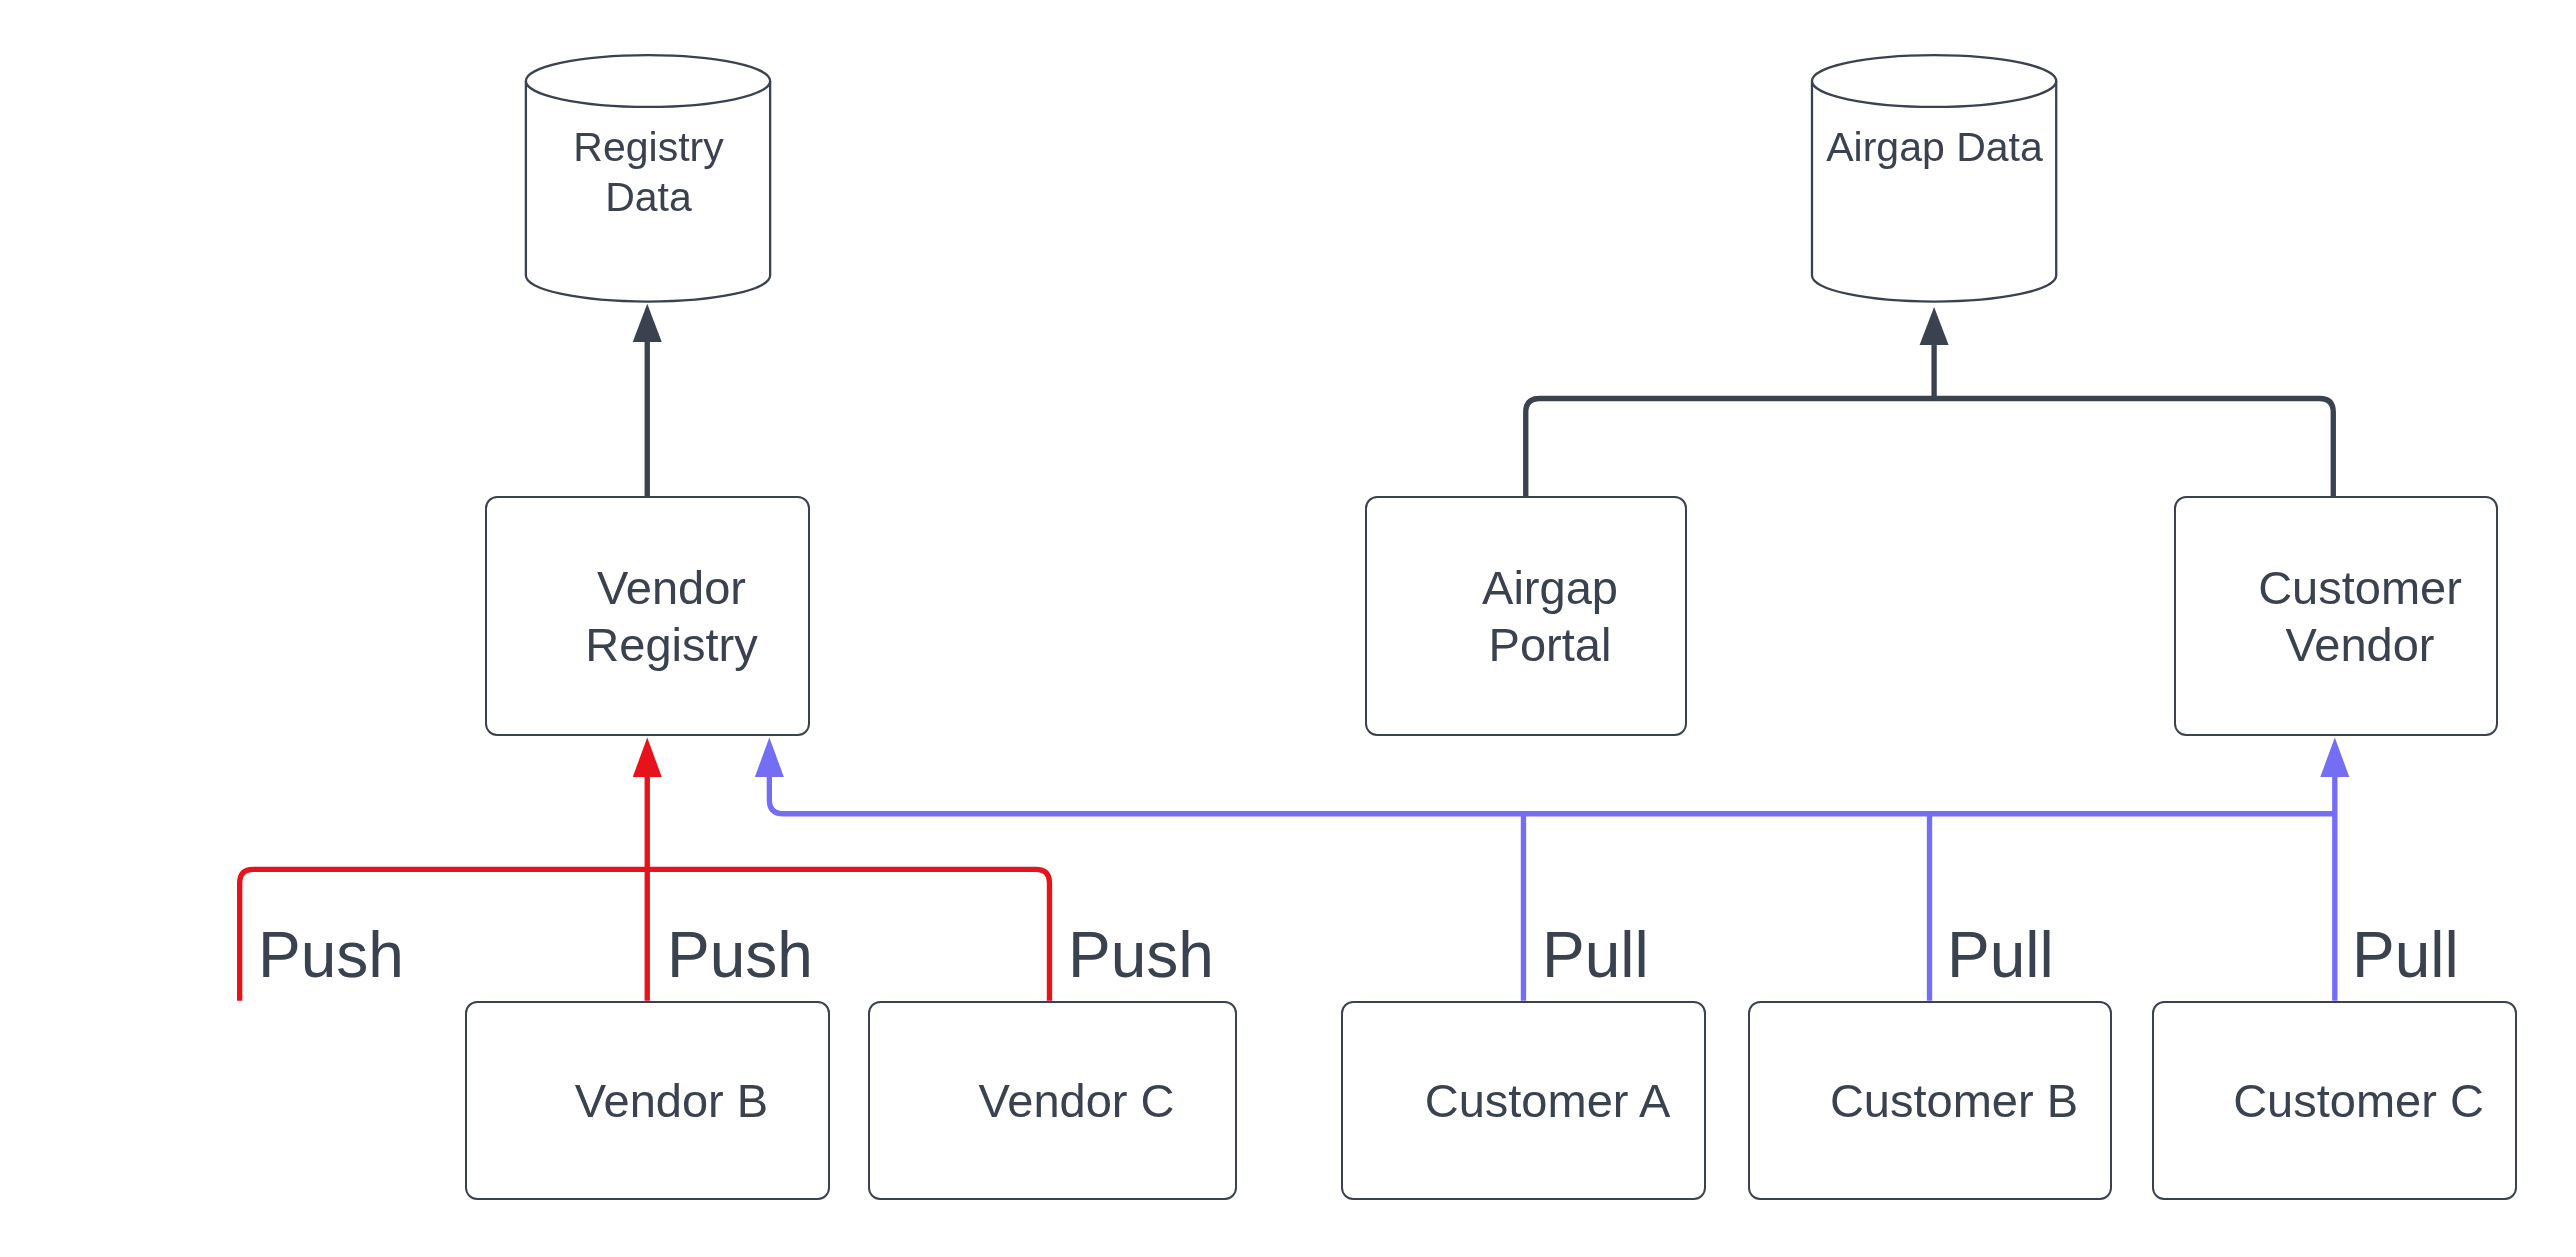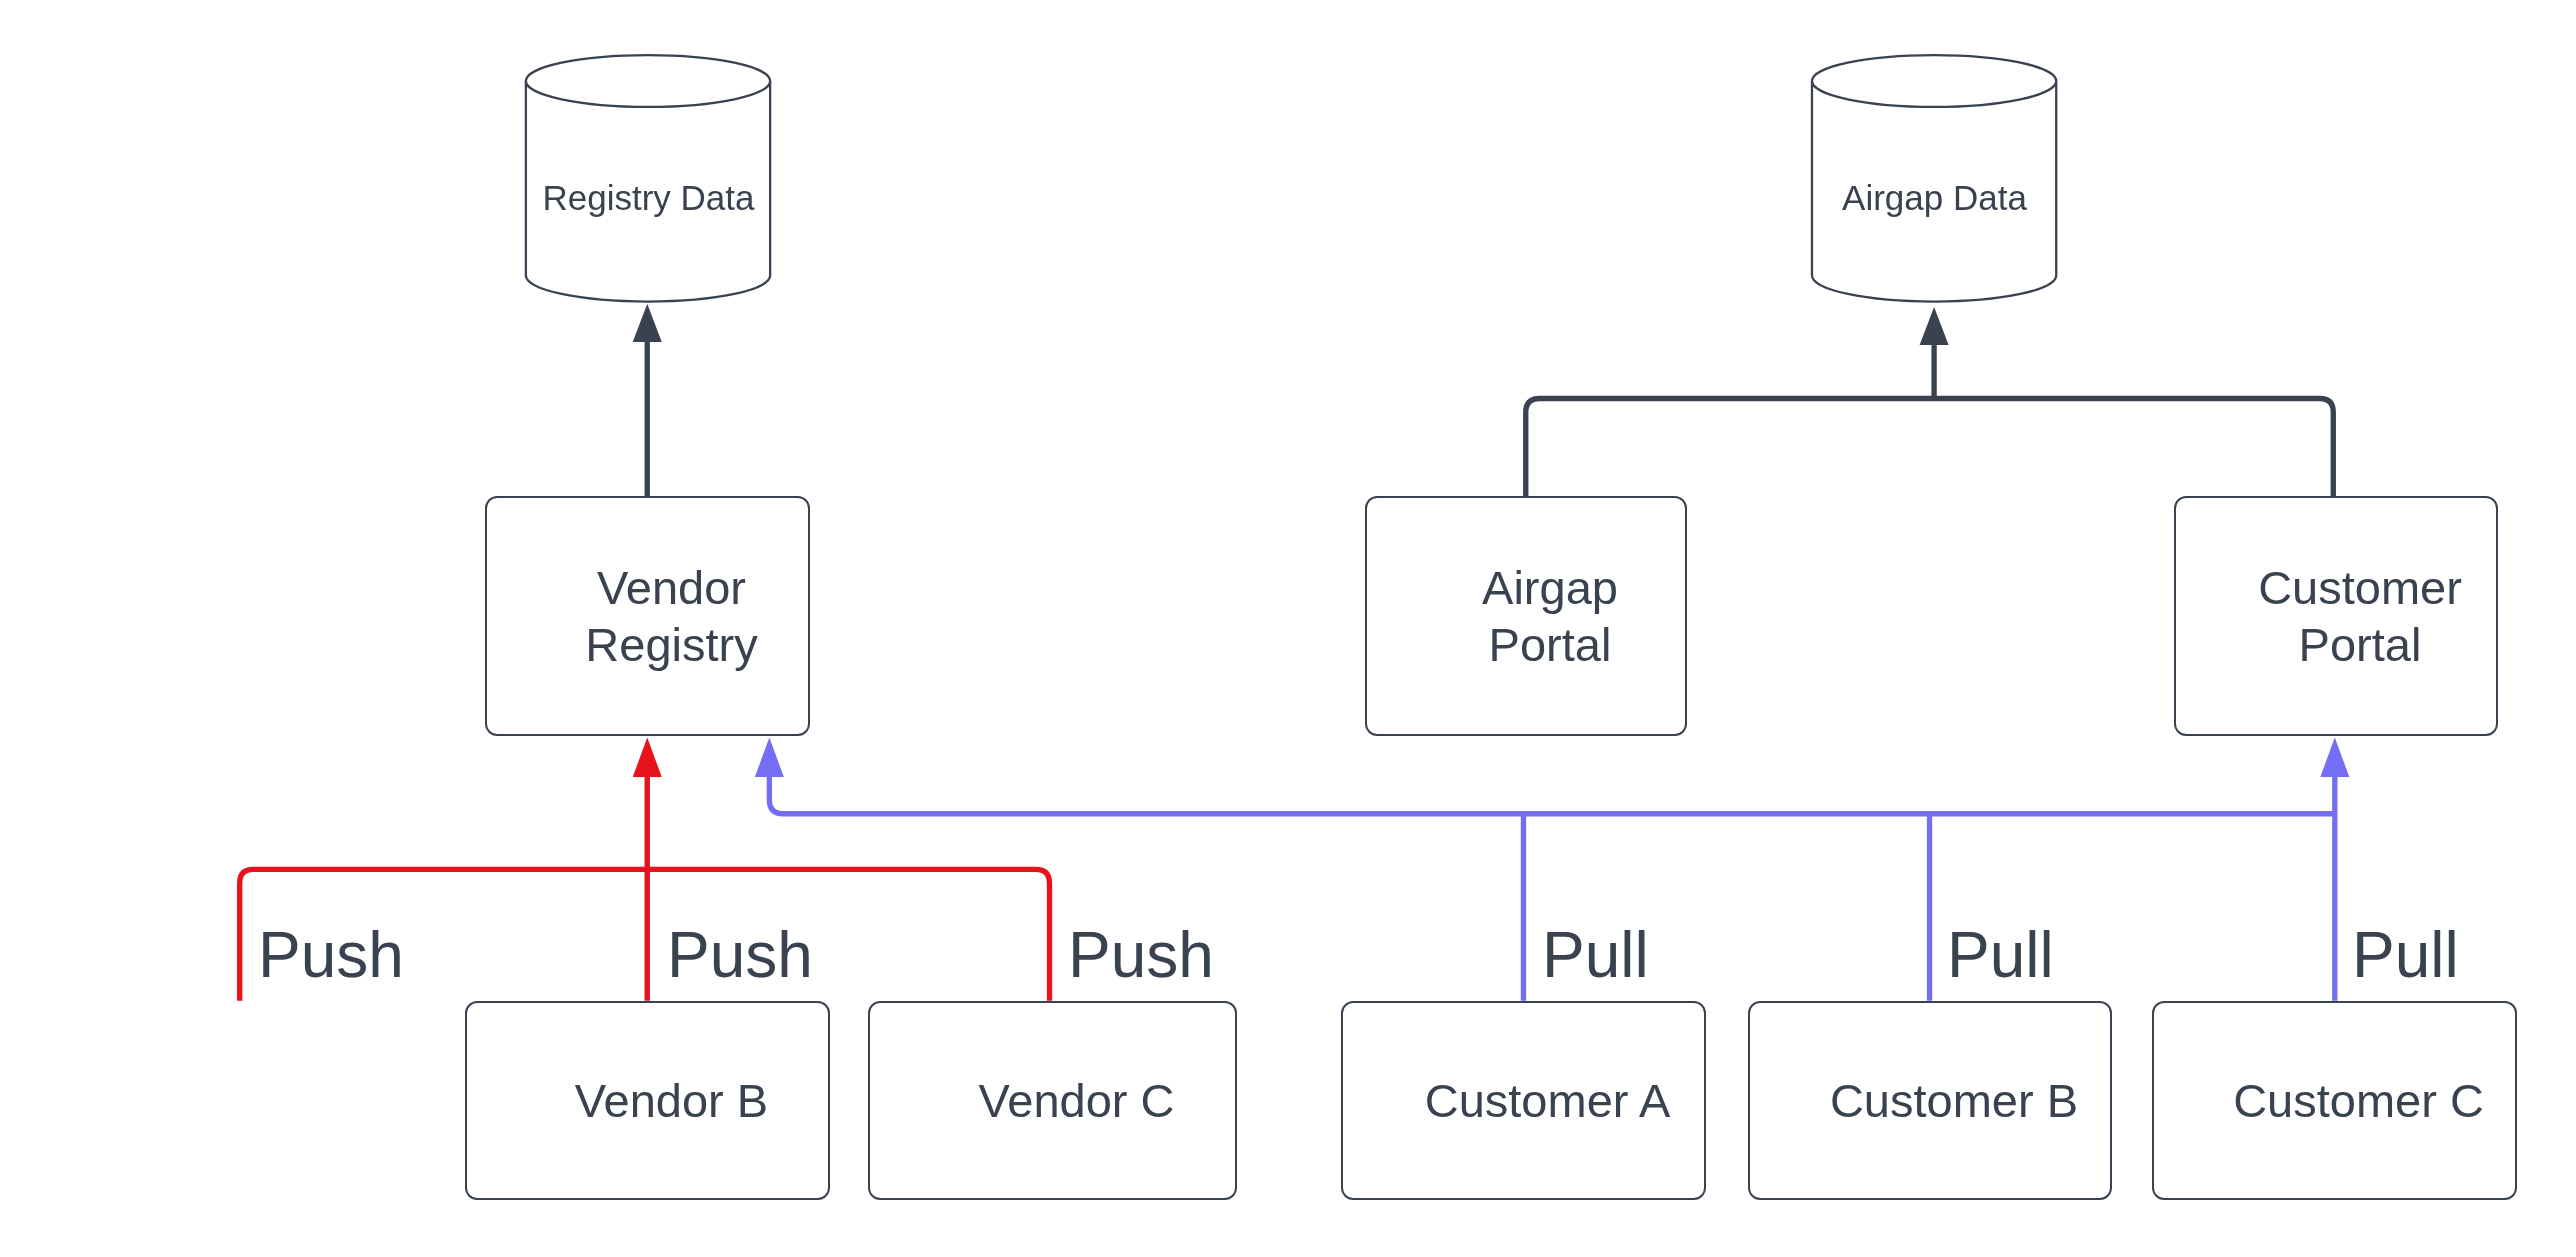--- a/index.html
+++ b/index.html
@@ -33,24 +33,24 @@
     border:2.3px solid var(--stroke-dark);
     border-radius:12.2px;
     display:flex;align-items:center;justify-content:center;
     text-align:center;
     color:var(--text);
     font-size:47px;line-height:1.22;padding-left:48px;
   }
   .node .lbl{max-width:275px;}
   .cyl-label{
     position:absolute;
-    display:flex;align-items:center;justify-content:center;
+    display:flex;justify-content:center;
     text-align:center;
     color:var(--text);
-    font-size:35px;line-height:1.22;
+    font-size:41px;line-height:1.22;
   }
   .edge-label{
     position:absolute;
     color:var(--text);
     font-size:64px;line-height:47px;
     white-space:nowrap;
   }
 </style>
 </head>
 <body>
@@ -110,21 +110,21 @@
     <span class="lbl">Airgap Data</span>
   </div>
 
   <div class="node" style="left:485px;top:496px;width:325px;height:240px">
     <span class="lbl">Vendor Registry</span>
   </div>
   <div class="node" style="left:1365px;top:496px;width:322px;height:240px">
     <span class="lbl">Airgap Portal</span>
   </div>
   <div class="node" style="left:2174px;top:496px;width:324px;height:240px">
-    <span class="lbl">Customer Portal</span>
+    <span class="lbl">Customer Vendor</span>
   </div>
 
   <div class="node" style="left:465px;top:1001px;width:365px;height:199px">
     <span class="lbl">Vendor B</span>
   </div>
   <div class="node" style="left:868px;top:1001px;width:369px;height:199px">
     <span class="lbl">Vendor C</span>
   </div>
   <div class="node" style="left:1341px;top:1001px;width:365px;height:199px">
     <span class="lbl">Customer A</span>

